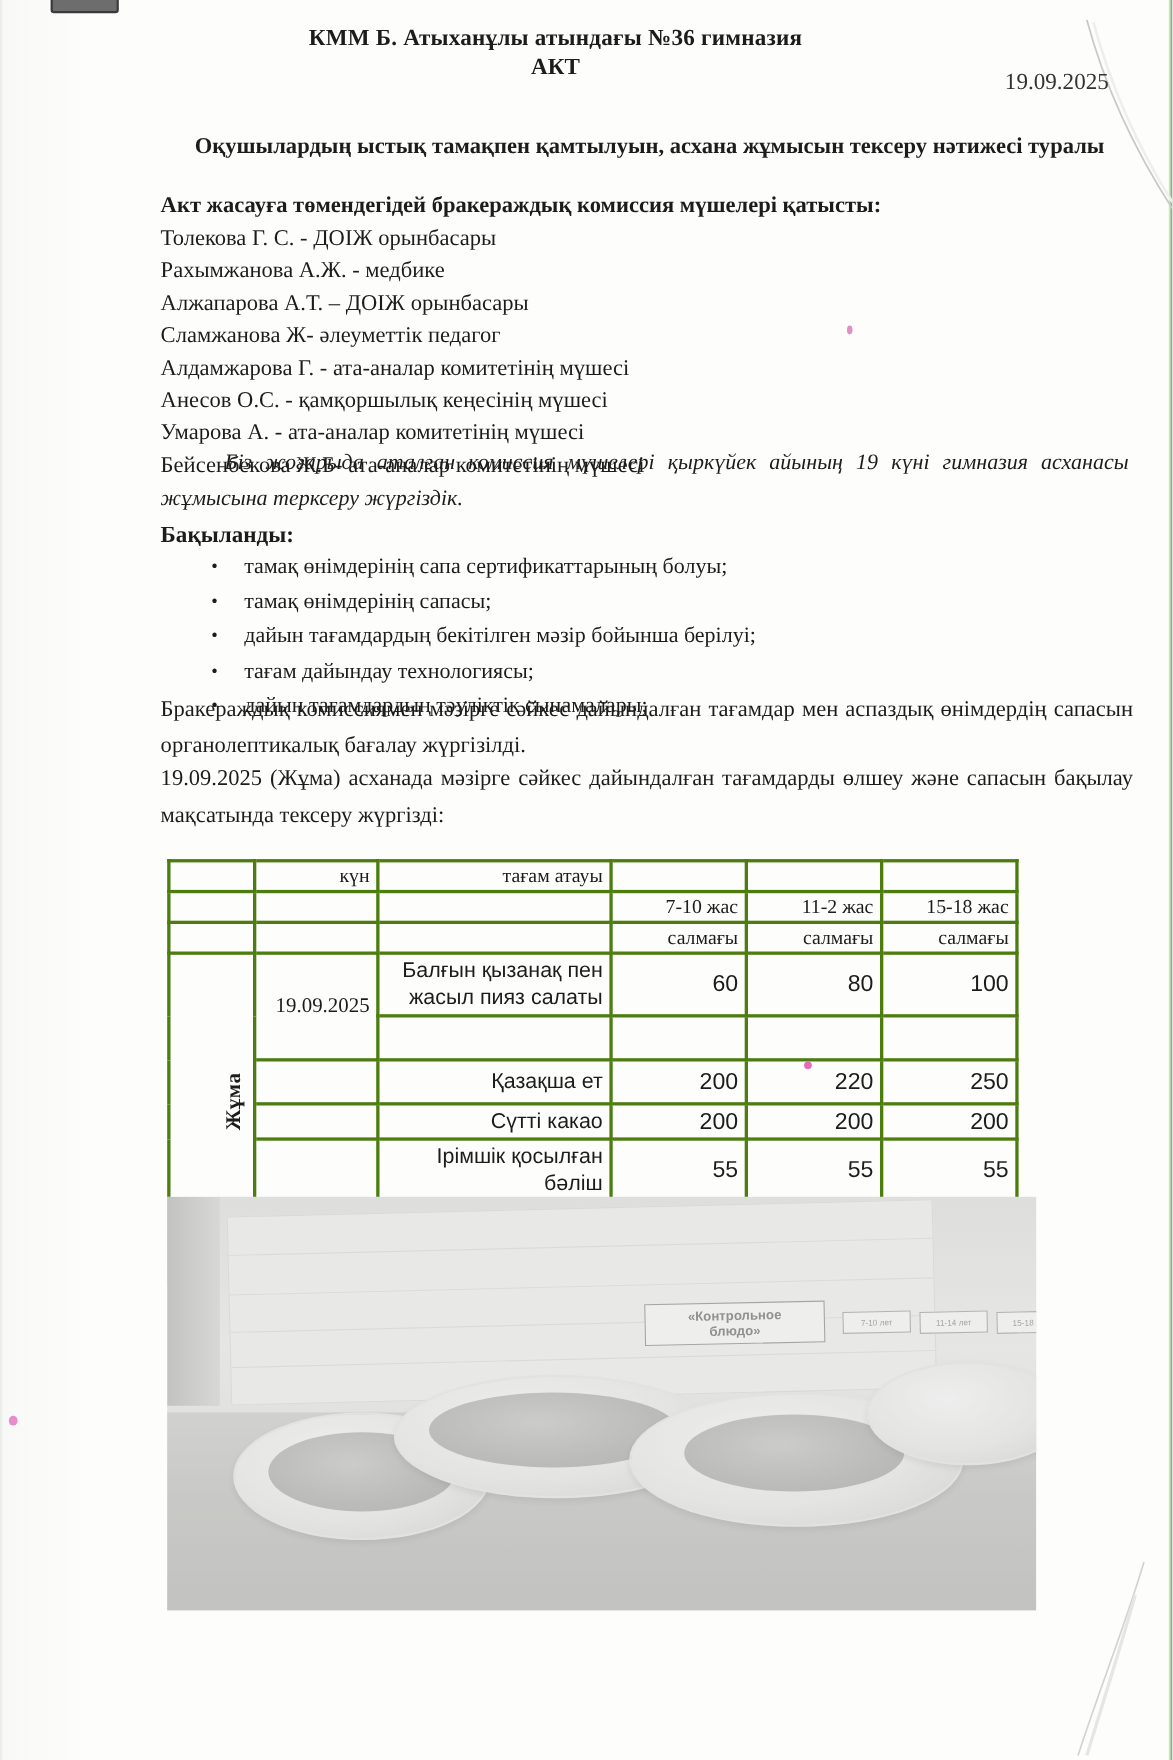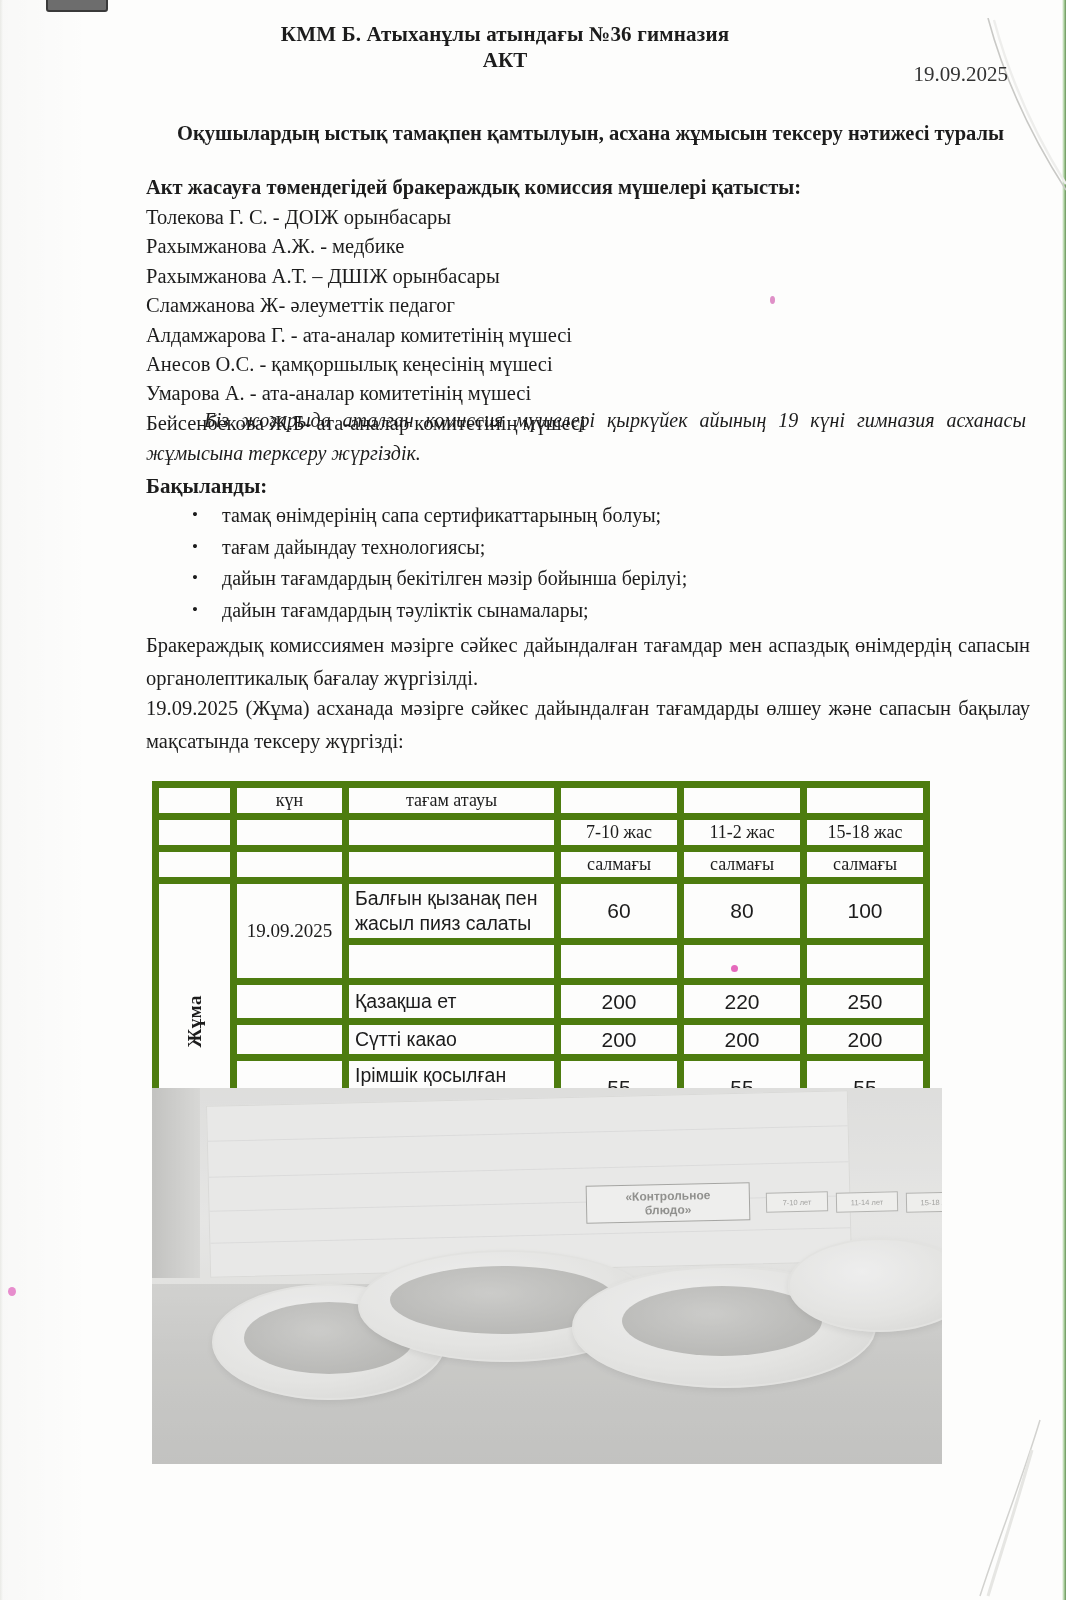--- a/index.html
+++ b/index.html
@@ -160,24 +160,25 @@
     width: 772px;
   }
   table.acts {
     border-collapse: collapse;
     width: 772px;
     font-family: "Liberation Sans", "DejaVu Sans", sans-serif;
     font-size: 17px;
     table-layout: fixed;
   }
   table.acts td, table.acts th {
-    border: 7px solid #4d7c0f;
+    border: 3px solid #4d7c0f;
     padding: 2px 6px;
     vertical-align: middle;
     font-weight: normal;
+    text-align: right;
   }
   .c-day   { width: 78px; }
   .c-date  { width: 112px; }
   .c-dish  { width: 212px; }
   .c-age   { width: 123px; }
 
   .th-serif {
     font-family: "Liberation Serif", "DejaVu Serif", serif;
     font-weight: bold;
     text-align: center;
@@ -324,35 +325,36 @@
   <div class="hdr-title">КММ Б. Атыханұлы атындағы №36 гимназия</div>
   <div class="hdr-act">АКТ</div>
   <div class="hdr-date">19.09.2025</div>
 
   <div class="subject">Оқушылардың ыстық тамақпен қамтылуын, асхана жұмысын тексеру нәтижесі туралы</div>
 
   <div class="participants-head">Акт жасауға төмендегідей бракераждық комиссия мүшелері қатысты:</div>
   <div class="members">
     <div>Толекова Г. С. - ДОІЖ орынбасары</div>
     <div>Рахымжанова А.Ж. - медбике</div>
-    <div>Рахымжанова А.Т. – ДШІЖ орынбасары</div>
+    <div>Алжапарова А.Т. – ДОІЖ орынбасары</div>
     <div>Сламжанова Ж- әлеуметтік педагог</div>
     <div>Алдамжарова Г. - ата-аналар комитетінің мүшесі</div>
     <div>Анесов О.С. - қамқоршылық кеңесінің мүшесі</div>
     <div>Умарова А. - ата-аналар комитетінің мүшесі</div>
     <div>Бейсенбекова Ж.Б- ата-аналар комитетінің мүшесі</div>
   </div>
 
   <div class="italic-par"><span class="indent"></span><span>Біз жоғарыда аталған  комиссия мүшелері қыркүйек айының 19 күні гимназия асханасы жұмысына терксеру жүргіздік.</span></div>
 
   <div class="checked-head">Бақыланды:</div>
   <ul class="bullets">
     <li>тамақ өнімдерінің сапа сертификаттарының болуы;</li>
+    <li>тамақ өнімдерінің сапасы;</li>
+    <li>дайын тағамдардың бекітілген мәзір бойынша берілуі;</li>
     <li>тағам дайындау технологиясы;</li>
-    <li>дайын тағамдардың бекітілген мәзір бойынша берілуі;</li>
     <li>дайын тағамдардың тәуліктік сынамалары;</li>
   </ul>
 
   <div class="para2">Бракераждық комиссиямен мәзірге сәйкес дайындалған тағамдар мен аспаздық өнімдердің сапасын органолептикалық бағалау жүргізілді.</div>
   <div class="para3">19.09.2025 (Жұма) асханада мәзірге сәйкес дайындалған тағамдарды өлшеу және сапасын бақылау мақсатында тексеру жүргізді:</div>
 
   <div class="tbl-wrap">
     <table class="acts">
       <colgroup>
         <col class="c-day">

